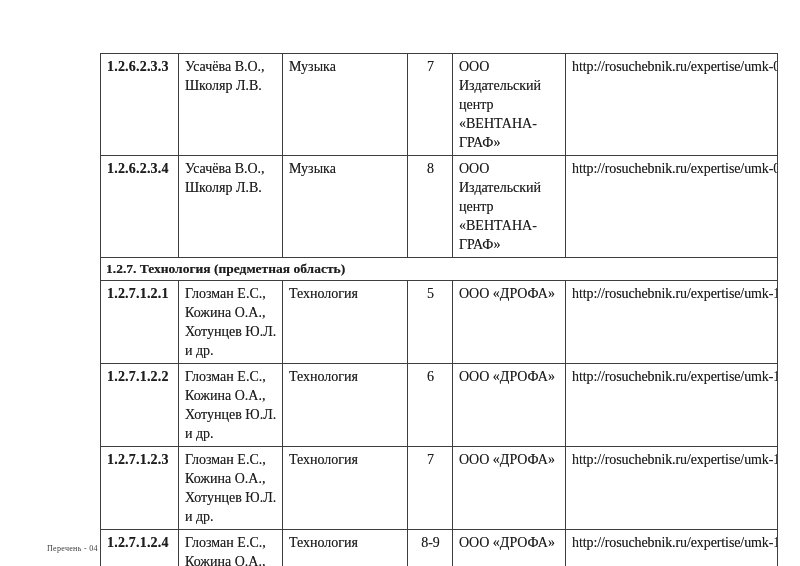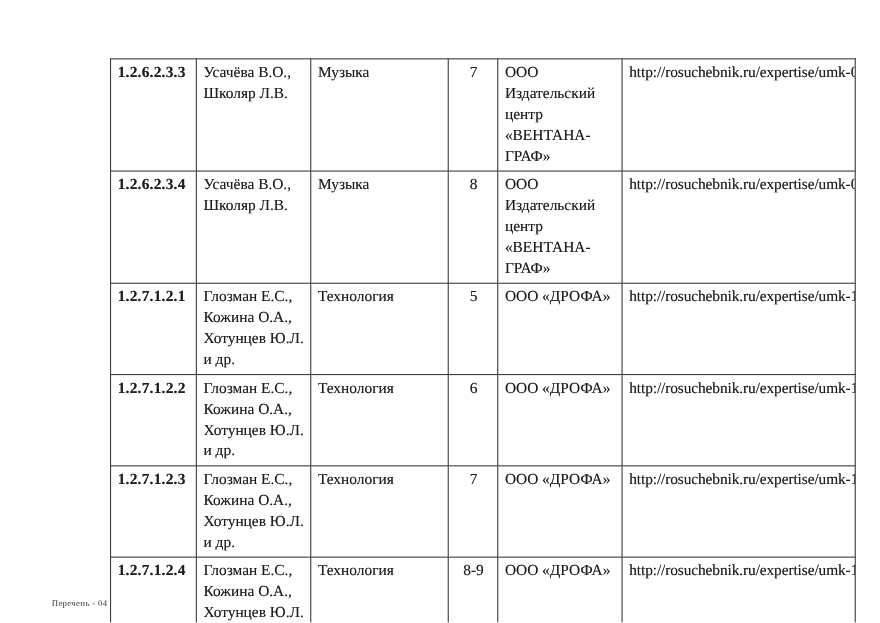--- a/index.html
+++ b/index.html
@@ -101,20 +101,23 @@
 
       <tr style="height:57px">
         <td class="code-cell">1.2.6.2.3.4</td>
         <td class="authors-cell">Усачёва В.О., Школяр Л.В.</td>
         <td class="subject-cell">Музыка</td>
         <td class="grade-cell">8</td>
         <td class="publisher-cell">ООО Издательский центр «ВЕНТАНА-ГРАФ»</td>
         <td class="url-cell">http://rosuchebnik.ru/expertise/umk-086</td>
       </tr>
 
+      <tr class="section-row" style="height:23px">
+        <td colspan="6">1.2.7. Технология (предметная область)</td>
+      </tr>
 
       <tr style="height:69px">
         <td class="code-cell">1.2.7.1.2.1</td>
         <td class="authors-cell">Глозман Е.С., Кожина О.А., Хотунцев Ю.Л. и др.</td>
         <td class="subject-cell">Технология</td>
         <td class="grade-cell">5</td>
         <td class="publisher-cell">ООО «ДРОФА»</td>
         <td class="url-cell">http://rosuchebnik.ru/expertise/umk-100</td>
       </tr>
 

